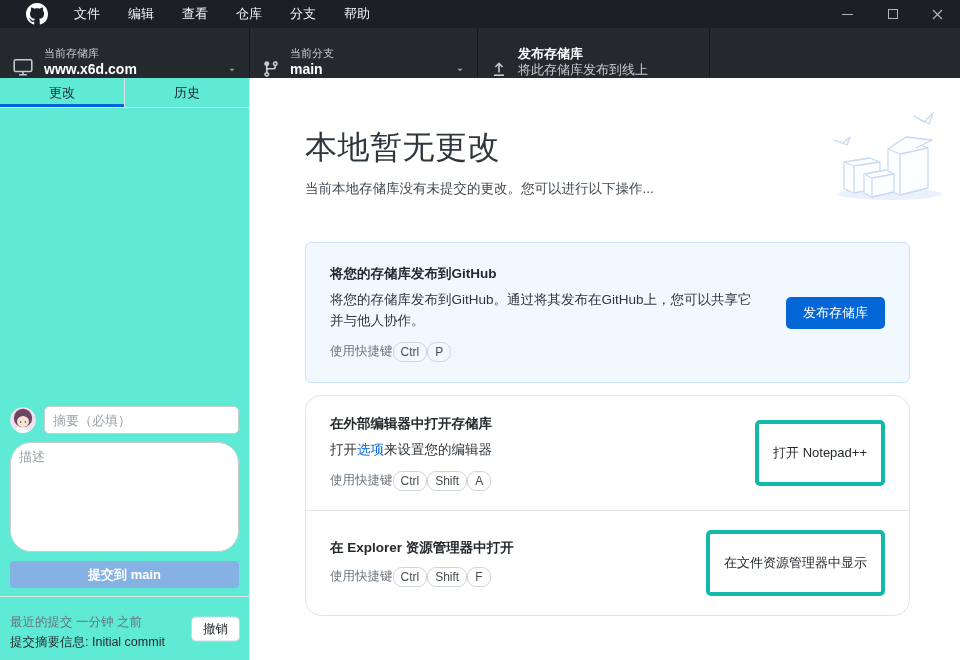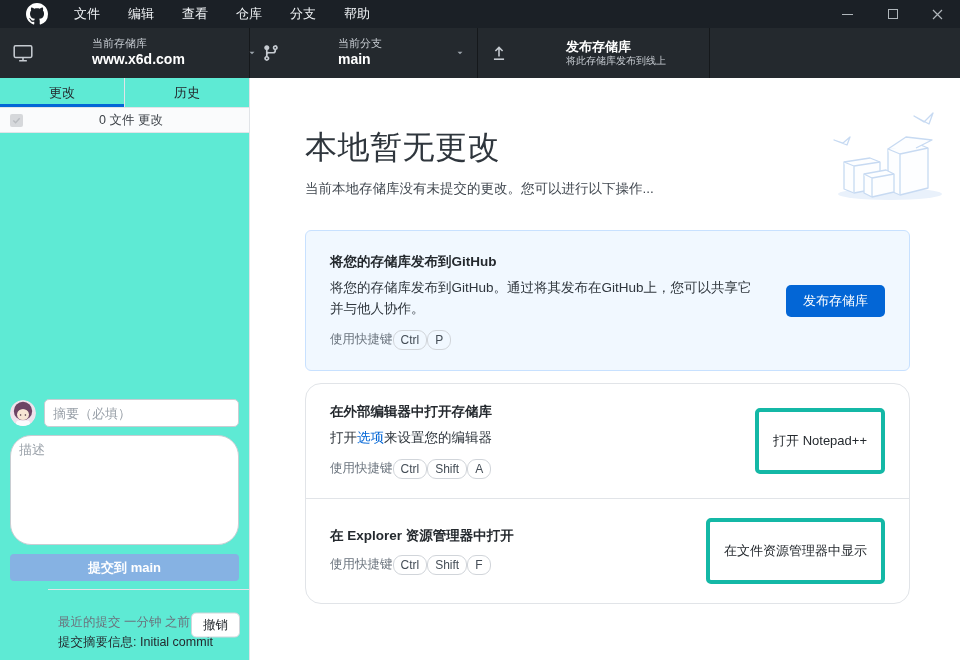--- a/index.html
+++ b/index.html
@@ -17,26 +17,26 @@
   .octocat{width:22px;height:22px;margin:0 12px 0 10px;display:flex;align-items:center;justify-content:center;}
   .menu{display:flex;height:100%;}
   .menu-item{padding:0 14px;display:flex;align-items:center;font-size:13px;color:#f0f3f6;cursor:default;}
   .win-controls{margin-left:auto;display:flex;height:100%;}
   .win-btn{width:45px;height:100%;display:flex;align-items:center;justify-content:center;color:#9aa0a6;}
   .glyph-min{width:11px;border-top:1px solid #b0b6bb;}
   .glyph-max{width:10px;height:10px;border:1px solid #b0b6bb;}
 
   
   .toolbar{height:50px;background:var(--toolbar-bg);display:flex;}
-  .tool-seg{display:flex;align-items:center;padding:0 12px;border-right:1px solid var(--toolbar-divider);cursor:default;gap:48px;}
+  .tool-seg{display:flex;align-items:flex-end;padding:0 12px;border-right:1px solid var(--toolbar-divider);cursor:default;}
   .tool-seg .icon{color:#c6cbd1;margin-right:10px;display:flex;}
   .seg-text{display:flex;flex-direction:column;line-height:1.25;}
   .seg-label{font-size:11px;color:#c6cbd1;}
   .seg-value{font-size:14px;font-weight:bold;color:#fff;}
-  .seg-sub{font-size:10px;color:#c6cbd1;}
+  .seg-sub{font-size:13px;color:#c6cbd1;}
   .seg-title{font-size:13px;font-weight:bold;color:#fff;}
   .chevron{margin-left:auto;color:#9ba3ab;padding-left:14px;}
   .seg-repo{width:250px;}
   .seg-branch{width:228px;}
   .seg-publish{width:232px;}
   .toolbar-rest{flex:1;}
 
   
   .content{display:flex;height:582px;}
   .sidebar{width:250px;border-right:1px solid var(--border);display:flex;flex-direction:column;background:#5eead4;}
@@ -53,32 +53,32 @@
   .sidebar-spacer{flex:1;}
   .commit-form{padding:9px 10px 8px;}
   .summary-row{display:flex;align-items:center;gap:8px;}
   .avatar{width:26px;height:26px;border-radius:50%;overflow:hidden;flex:none;}
   .summary-input,.desc-input{width:100%;border:1px solid #c8cdd2;border-radius:5px;font-family:inherit;font-size:13px;color:var(--text);padding:5px 8px;outline:none;}
   .summary-input{height:28px;flex:1;}
   .summary-input::placeholder,.desc-input::placeholder{color:#9aa1a9;}
   .desc-input{margin-top:8px;height:110px;resize:none;display:block;border-radius:21px;}
   .commit-btn{margin-top:9px;width:100%;height:27px;border:none;border-radius:4px;background:var(--commit-btn-bg);color:#fff;font-family:inherit;font-size:13px;font-weight:600;}
   .commit-btn b{font-weight:bold;}
-  .commit-info{border-top:1px solid var(--border);padding:23px 10px 8px;position:relative;font-size:12.5px;line-height:1.55;margin-left:48px;}
+  .commit-info{border-top:1px solid var(--border);padding:16px 10px 8px;position:relative;font-size:12.5px;line-height:1.55;}
   .info-line1{color:var(--secondary);}
   .info-line2{color:var(--text);}
   .undo-btn{position:absolute;right:9px;top:50%;transform:translateY(-50%);background:#fff;border:1px solid #d1d5da;border-radius:5px;padding:3px 11px;font-family:inherit;font-size:12.5px;color:var(--text);}
 
   
   .blank{padding:48px 52px 0 55px;position:relative;}
   .page-title{font-size:32px;font-weight:300;color:#2f363d;letter-spacing:.5px;}
   .page-subtitle{margin-top:10px;font-size:13.5px;color:#40474f;}
   .illustration{position:absolute;top:26px;right:4px;pointer-events:none;}
 
-  .publish-card{margin-top:32px;width:605px;background:var(--publish-card-bg);border:1px solid var(--publish-card-border);border-radius:6px;padding:22px 24px 20px;display:flex;align-items:center;}
+  .publish-card{margin-top:44px;width:605px;background:var(--publish-card-bg);border:1px solid var(--publish-card-border);border-radius:6px;padding:22px 24px 20px;display:flex;align-items:center;}
   .card-title{font-size:13.5px;font-weight:bold;color:var(--text);}
   .card-desc{margin-top:7px;font-size:13.5px;color:#2f363d;line-height:1.55;max-width:430px;}
   .shortcut-row{margin-top:10px;display:flex;align-items:center;font-size:12.5px;color:var(--secondary);}
   .kbd{border:1px solid #d1d5da;border-radius:9px;padding:0px 7px;font-size:12px;color:#444d56;background:transparent;line-height:1.5;}
   .primary-btn{margin-left:auto;flex:none;background:var(--accent);color:#fff;border:none;border-radius:5px;padding:7px 17px;font-family:inherit;font-size:13px;font-weight:500;}
   .secondary-btn{margin-left:auto;flex:none;background:#fff;color:var(--text);border:4px solid #14b8a6;border-radius:5px;padding:20px 14px;font-family:inherit;font-size:13px;}
 
   .actions-card{margin-top:12px;width:605px;background:#fff;border:1px solid var(--border);border-radius:16px;}
   .action-row{padding:19px 24px;display:flex;align-items:center;}
   .action-row + .action-row{border-top:1px solid var(--border);}
@@ -165,28 +165,20 @@
   </div>
   <div class="toolbar-rest"></div>
 </div>
 
 <div class="content">
 
   <div class="sidebar">
     <div class="tabs">
       <span class="tab active">更改</span>
       <span class="tab">历史</span>
-    </div>
-    <div class="files-row">
-      <span class="checkbox">
-        <svg width="9" height="9" viewBox="0 0 10 10">
-            <path d="M1.5 5l2.5 2.5L8.5 2.5" stroke="#b9bcc0" stroke-width="1.6" fill="none"></path>
-          </svg>
-      </span>
-      <span class="files-label">0 文件 更改</span>
     </div>
     <div class="sidebar-spacer"></div>
 
     <div class="commit-form">
       <div class="summary-row">
         <span class="avatar">
           <svg width="26" height="26" viewBox="0 0 26 26">
               <circle cx="13" cy="13" r="13" fill="#efe2ec"></circle>
               <circle cx="13" cy="11" r="9.2" fill="#6d4464"></circle>
               <ellipse cx="13" cy="14.5" rx="6" ry="5.6" fill="#f8e4d4"></ellipse>

